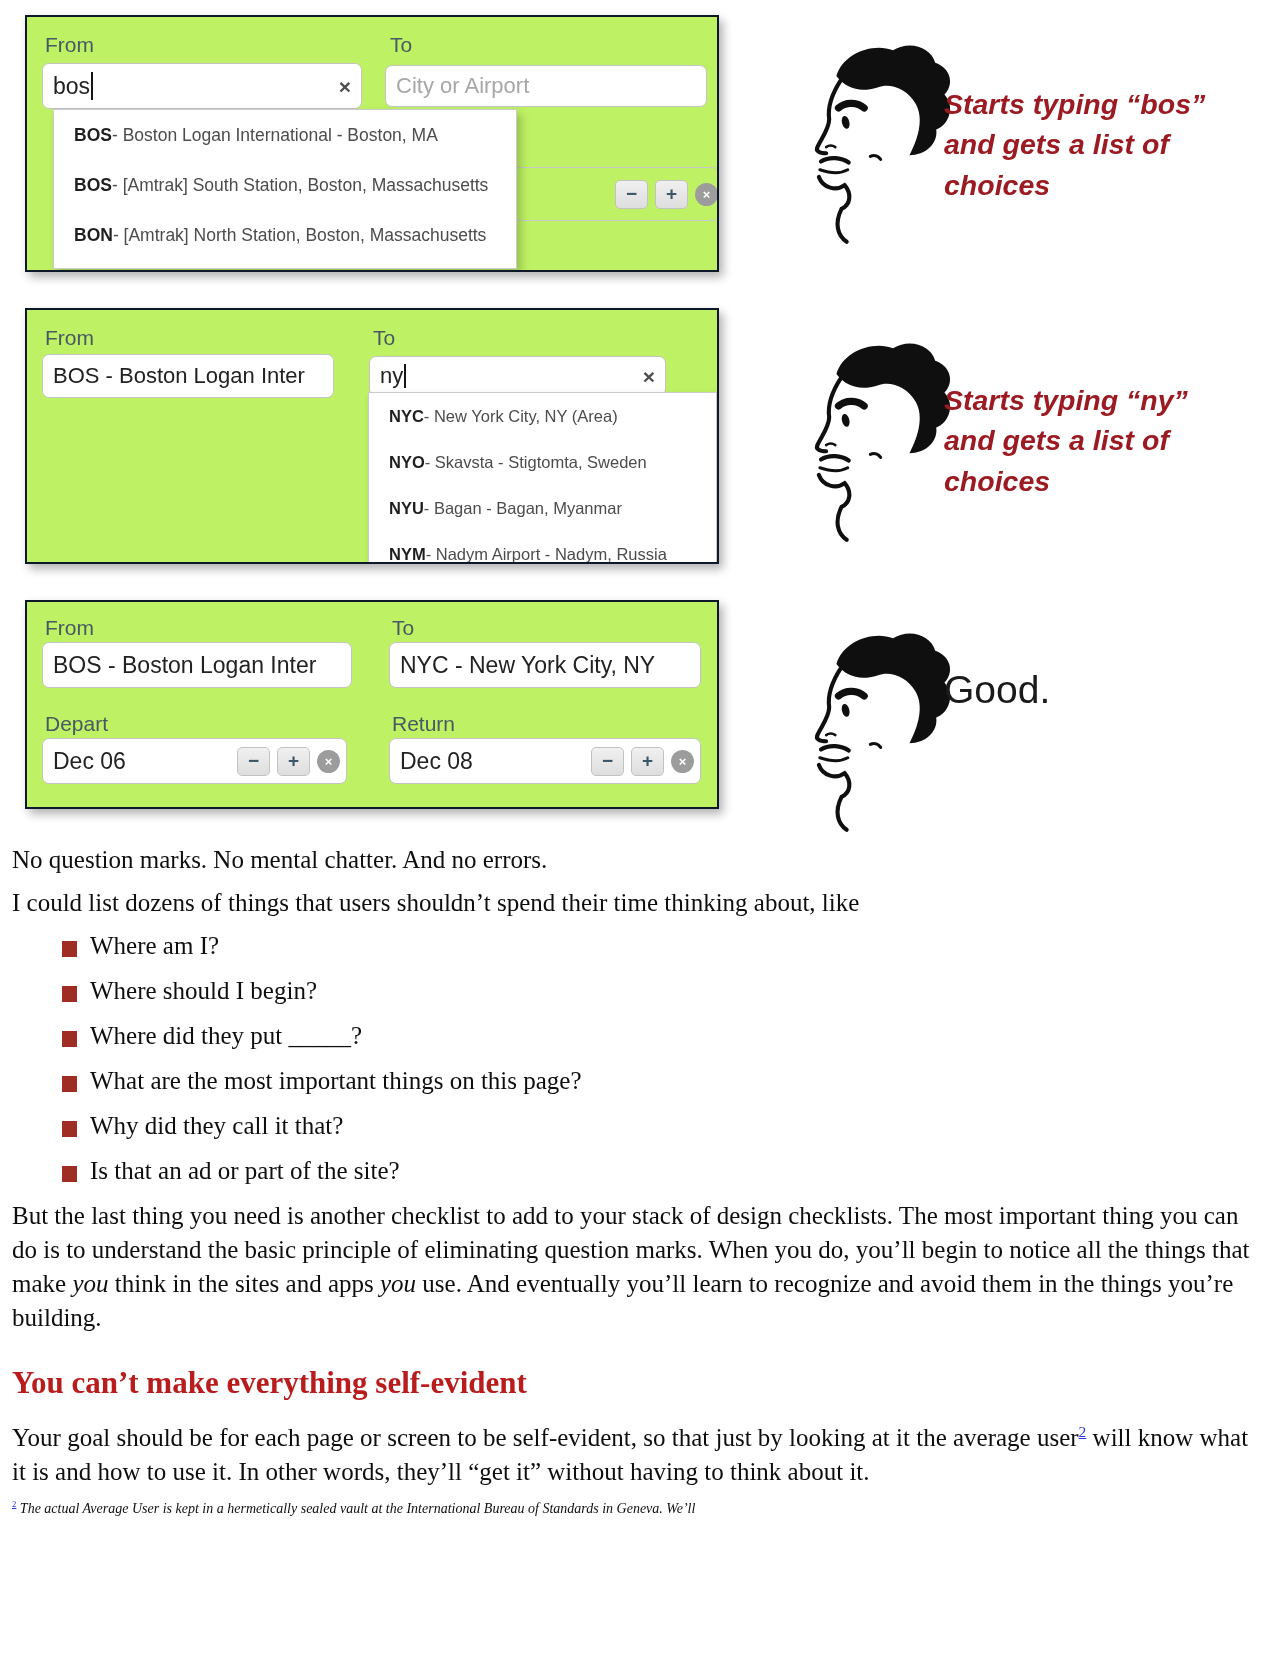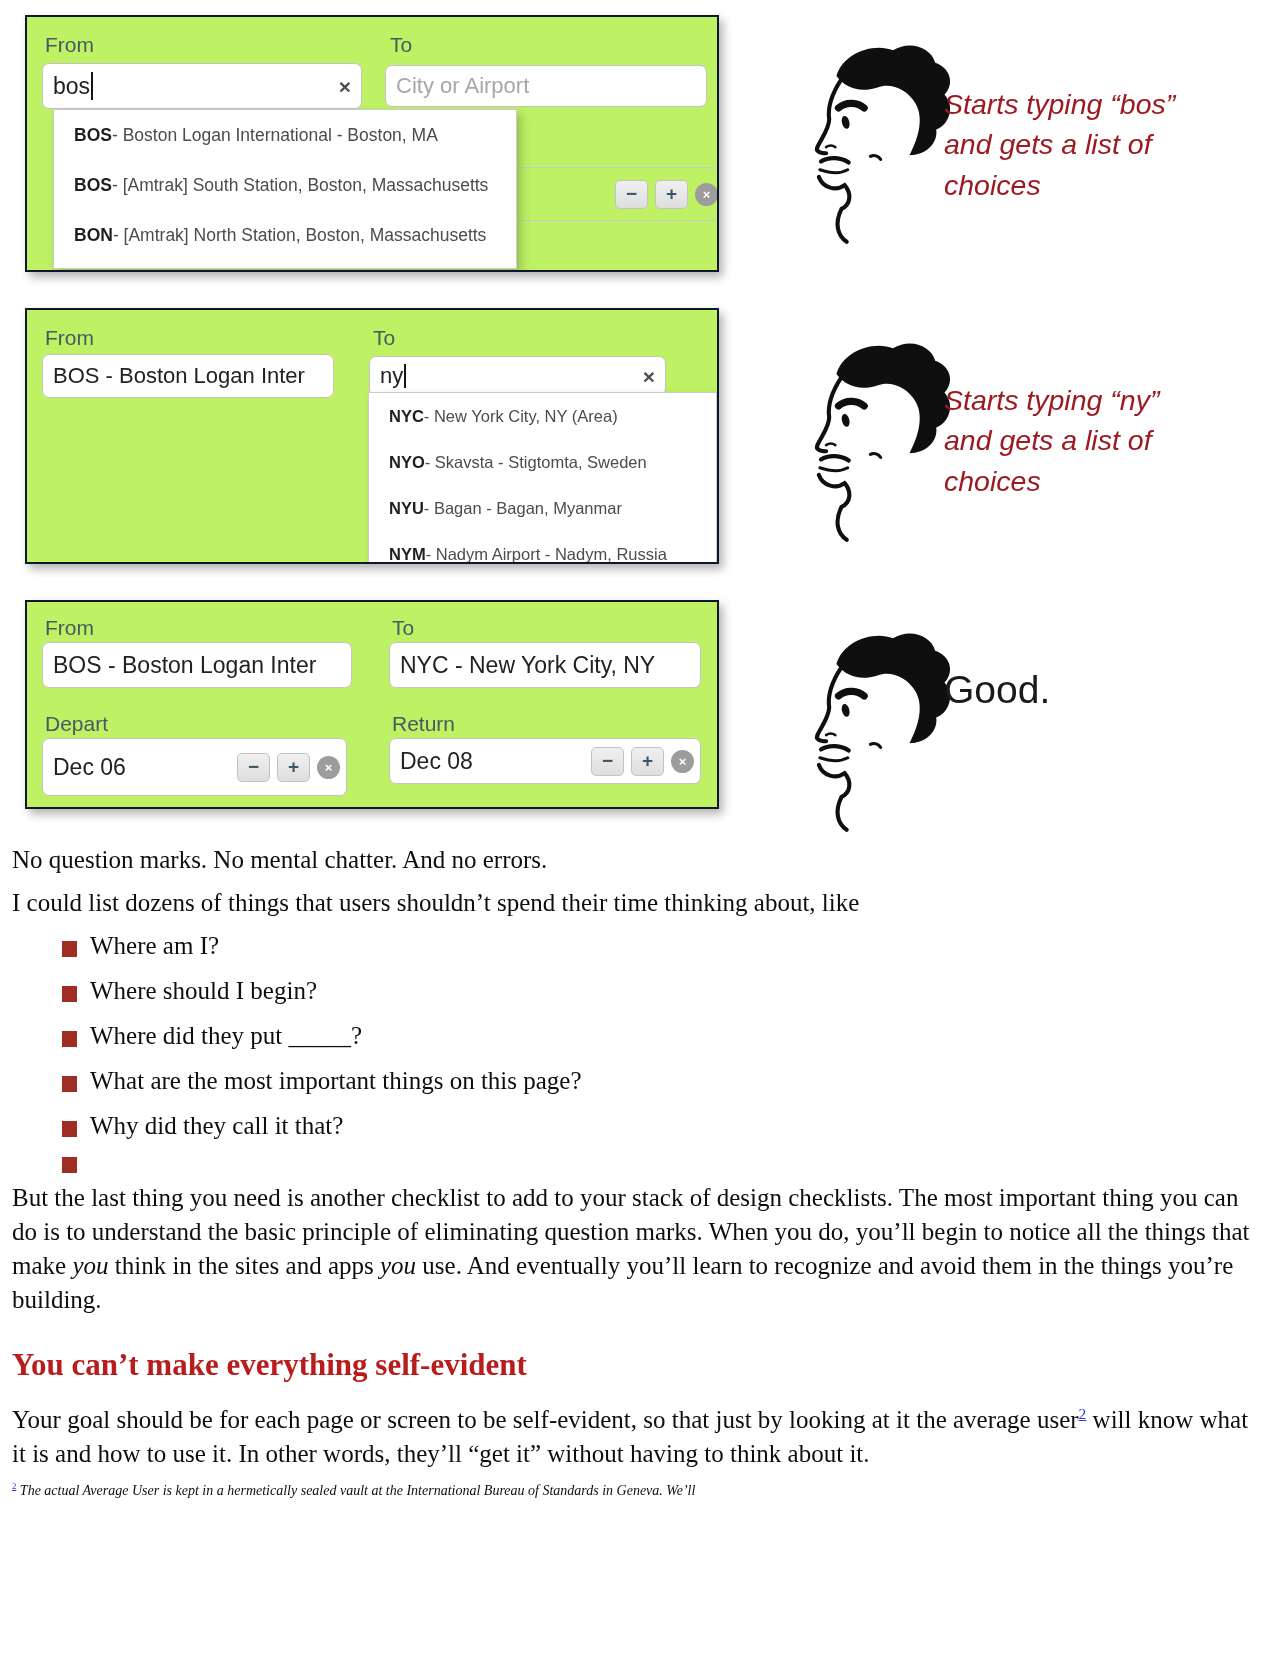--- a/index.html
+++ b/index.html
@@ -33,21 +33,21 @@
            background:linear-gradient(#f0f0f0,#dedede);color:#3c5667;font-size:19px;font-weight:700;
            display:flex;align-items:center;justify-content:center;flex:none;}
   .circx{width:23px;height:23px;border-radius:50%;background:#9c9c9c;color:#fff;font-size:13px;
          font-weight:700;display:flex;align-items:center;justify-content:center;flex:none;margin-right:-4px;}
 
   .fragrow{position:absolute;left:486px;right:-2px;top:150px;height:54px;border:1px solid #c9c9c9;
            border-radius:7px;display:flex;align-items:center;padding:0 4px 0 10px;box-sizing:border-box;z-index:1;}
 
   
   .face{position:absolute;left:788px;width:175px;}
-  .annot{position:absolute;left:944px;font-style:italic;font-weight:400;font-size:28.5px;
+  .annot{position:absolute;left:944px;font-style:italic;font-weight:700;font-size:28.5px;
          line-height:1.42;color:#9c1b22;}
   #annot1{top:84px;} #annot2{top:380px;}
   #good{position:absolute;left:944px;top:668px;font-size:39px;font-weight:400;color:#1a1a1a;}
 
   
   .bodycopy{position:absolute;left:0;top:843px;width:1280px;box-sizing:border-box;
             padding:0 16px 0 12px;font-family:"Liberation Serif",serif;font-size:25px;
             line-height:1.36;color:#0e0e0e;}
   .bodycopy p{margin:0 0 9px;}
   .bullet{margin:0 0 11px 50px;display:flex;align-items:center;}
@@ -174,21 +174,21 @@
     <div class="flabel" style="left:18px;top:14px">From</div>
     <div class="finput" style="left:15px;top:40px;width:310px;height:46px">
       <span>BOS - Boston Logan Inter</span>
     </div>
     <div class="flabel" style="left:365px;top:14px">To</div>
     <div class="finput" style="left:362px;top:40px;width:312px;height:46px">
       <span>NYC - New York City, NY</span>
     </div>
 
     <div class="flabel" style="left:18px;top:110px">Depart</div>
-    <div class="finput" style="left:15px;top:136px;width:305px;height:58px">
+    <div class="finput" style="left:15px;top:136px;width:305px;height:46px">
       <span>Dec 06</span>
       <div class="steppers">
         <div class="stepbtn">−</div>
         <div class="stepbtn">+</div>
         <div class="circx">×</div>
       </div>
     </div>
     <div class="flabel" style="left:365px;top:110px">Return</div>
     <div class="finput" style="left:362px;top:136px;width:312px;height:46px">
       <span>Dec 08</span>
@@ -226,20 +226,21 @@
     <div class="bullet">
       <span class="sq"></span>
       <span>What are the most important things on this page?</span>
     </div>
     <div class="bullet">
       <span class="sq"></span>
       <span>Why did they call it that?</span>
     </div>
     <div class="bullet">
       <span class="sq"></span>
+      <span>Is that an ad or part of the site?</span>
     </div>
 
     <p><span>But the last thing you need is another checklist to add to your stack of design checklists. The most important thing you can do is to understand the basic principle of eliminating question marks. When you do, you’ll begin to notice all the things that make </span><i>you</i><span> think in the sites and apps </span><i>you</i><span> use. And eventually you’ll learn to recognize and avoid them in the things you’re building.</span></p>
 
     <h2 class="selfevident">You can’t make everything self-evident</h2>
 
     <p><span>Your goal should be for each page or screen to be self-evident, so that just by looking at it the average user</span><a class="suplink">2</a><span> will know what it is and how to use it. In other words, they’ll “get it” without having to think about it.</span></p>
 
     <p class="footnote"><a class="suplink">2</a><span> The actual Average User is kept in a hermetically sealed vault at the International Bureau of Standards in Geneva. We’ll</span></p>
   </div>

